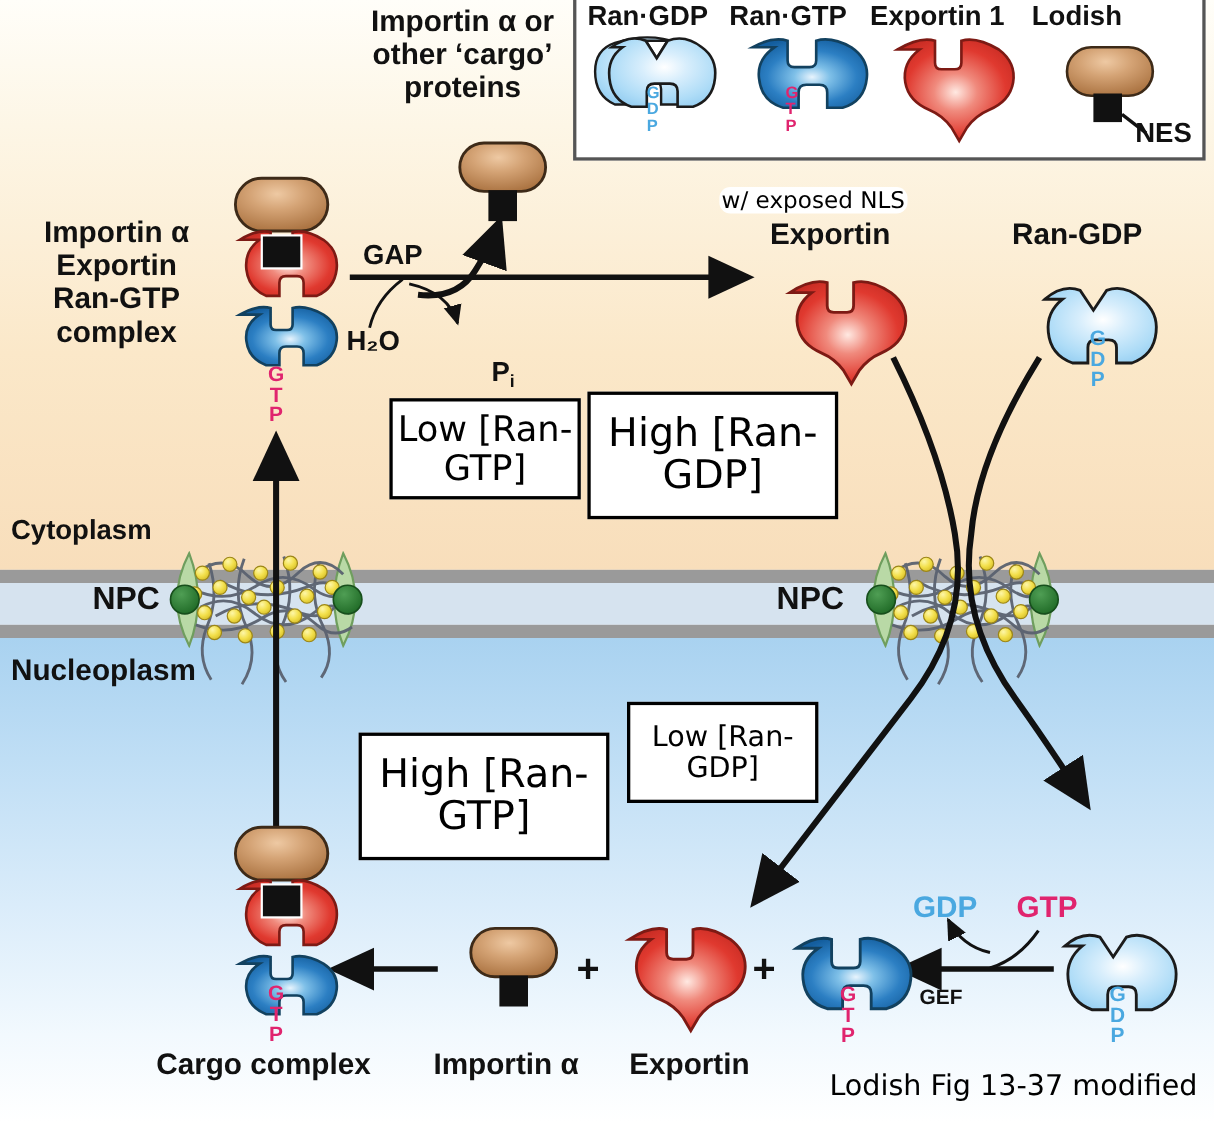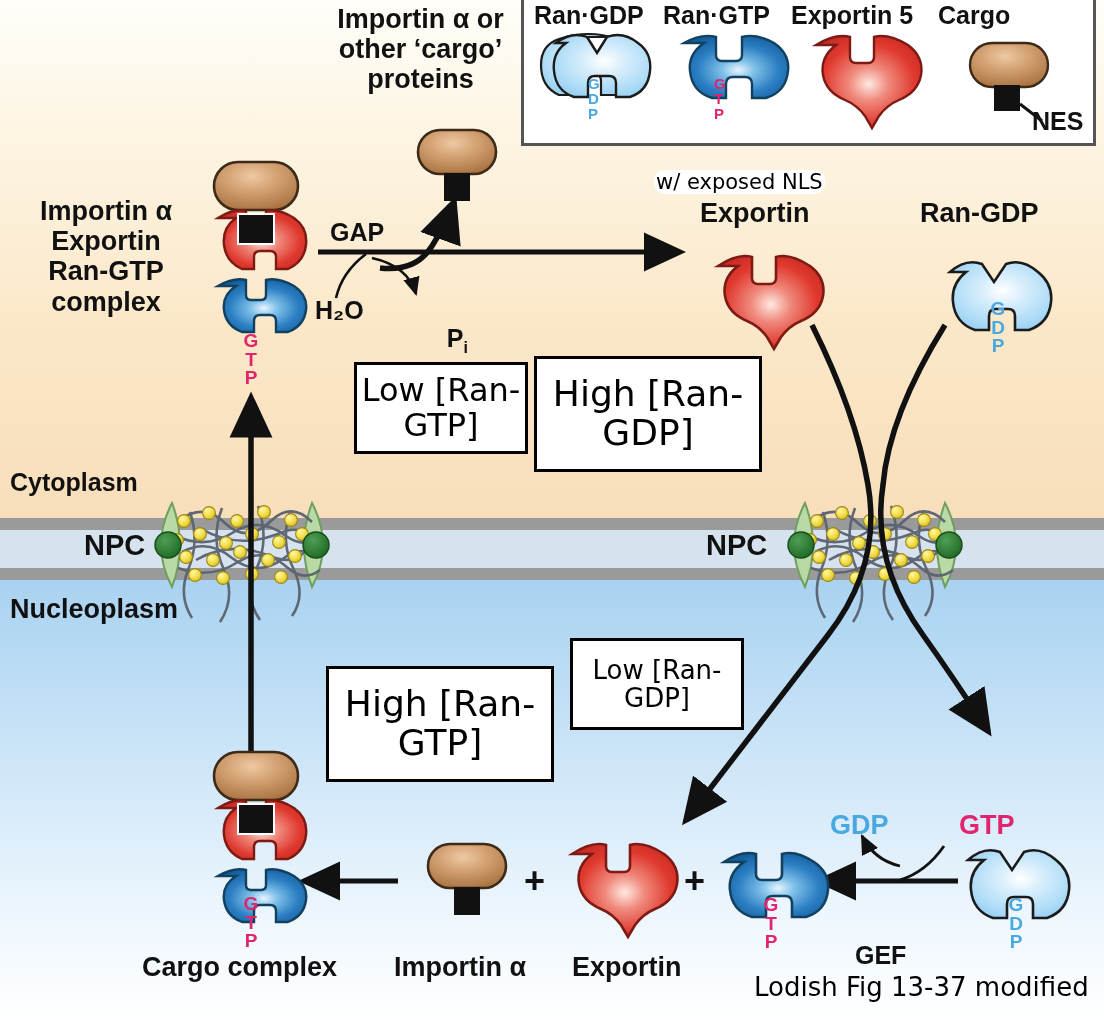--- a/index.html
+++ b/index.html
@@ -194,22 +194,22 @@
     <line x1="958" y1="881" x2="820" y2="881" stroke="#111" stroke-width="5" marker-end="url(#ah)"></line>
 
     <path d="M900,866 q-26,-6 -38,-30" stroke="#111" stroke-width="2.8" fill="none" marker-end="url(#ahS)"></path>
 
     <path d="M944,846 q-18,26 -44,34" stroke="#111" stroke-width="2.8" fill="none"></path>
   </svg>
 
   <div class="legend">
     <div class="legend-title" style="left:10px;top:2px;">Ran·GDP</div>
     <div class="legend-title" style="left:139px;top:2px;">Ran·GTP</div>
-    <div class="legend-title" style="left:267px;top:2px;">Exportin 5</div>
-    <div class="legend-title" style="left:414px;top:2px;">Cargo</div>
+    <div class="legend-title" style="left:267px;top:2px;">Exportin 1</div>
+    <div class="legend-title" style="left:414px;top:2px;">Lodish</div>
 
     <svg style="position:absolute;left:0;top:0;" width="575" height="150">
 
       <g>
         <path d="M35,40 q30,-10 58,0 q18,6 18,26 q0,22 -18,30 l-16,0 l0,-14 q0,-7 -7,-7 l-14,0 q-7,0 -7,7 l0,14 l-14,0 q-18,-8 -18,-30 q0,-20 18,-26 Z
                  M63,38 l10,16 l10,-16 Z" fill="url(#gBlueL)" stroke="#1b1b1b" stroke-width="2.2"></path>
         <path d="M32,44 q16,-12 31,-6 l10,16 l10,-16 q16,-6 31,6 q14,10 12,28 q-2,20 -20,26 l-14,0 l0,-14 q0,-7 -7,-7 l-14,0 q-7,0 -7,7 l0,14 l-14,0 q-18,-6 -20,-26 q-2,-18 12,-28 Z" fill="url(#gBlueL)" stroke="#1b1b1b" stroke-width="2.4"></path>
       </g>
       <text x="64" y="90" class="nt gdp" font-size="15" font-weight="bold" fill="#4aa8e0" font-family="Liberation Sans, sans-serif">G</text>
       <text x="64" y="105" font-size="15" font-weight="bold" fill="#4aa8e0" font-family="Liberation Sans, sans-serif">D</text>
@@ -328,22 +328,22 @@
   <svg class="mol" style="left:716px;top:846px;" width="110" height="76">
     <path d="M8,16 q18,-12 32,-8 l0,20 q0,6 6,6 l14,0 q6,0 6,-6 l0,-20 q14,-4 32,8 q16,11 14,28 q-2,21 -22,27 l-14,0 l0,-14 q0,-7 -7,-7 l-12,0 q-7,0 -7,7 l0,14 l-14,0 q-20,-6 -22,-27 q-2,-17 14,-28 Z" fill="url(#gBlueD)" stroke="#12415f" stroke-width="2.6"></path>
   </svg>
   <div class="nt gtp" style="left:753px;top:896px;width:36px;font-size:19px;">
     <div>G</div>
     <div>T</div>
     <div>P</div>
   </div>
 
   <div class="lbl" style="left:830px;top:810px;font-size:27px;color:#4aa8e0;">GDP</div>
-  <div class="lbl" style="left:924px;top:810px;font-size:27px;color:#e0246e;margin-left:35px;">GTP</div>
-  <div class="lbl" style="left:855px;top:897px;font-size:25px;margin-top:44px;">GEF</div>
+  <div class="lbl" style="left:924px;top:810px;font-size:27px;color:#e0246e;">GTP</div>
+  <div class="lbl" style="left:836px;top:897px;font-size:19px;">GEF</div>
 
   <svg class="mol" style="left:962px;top:838px;" width="110" height="84">
     <path d="M6,22 q16,-14 32,-8 l12,18 l12,-18 q16,-6 32,8 q15,12 13,30 q-2,21 -22,28 l-14,0 l0,-14 q0,-7 -7,-7 l-12,0 q-7,0 -7,7 l0,14 l-14,0 q-20,-7 -22,-28 q-2,-18 13,-30 Z" fill="url(#gBlueL)" stroke="#1b1b1b" stroke-width="2.6"></path>
   </svg>
   <div class="nt gdp" style="left:998px;top:896px;width:36px;font-size:19px;">
     <div>G</div>
     <div>D</div>
     <div>P</div>
   </div>
 

